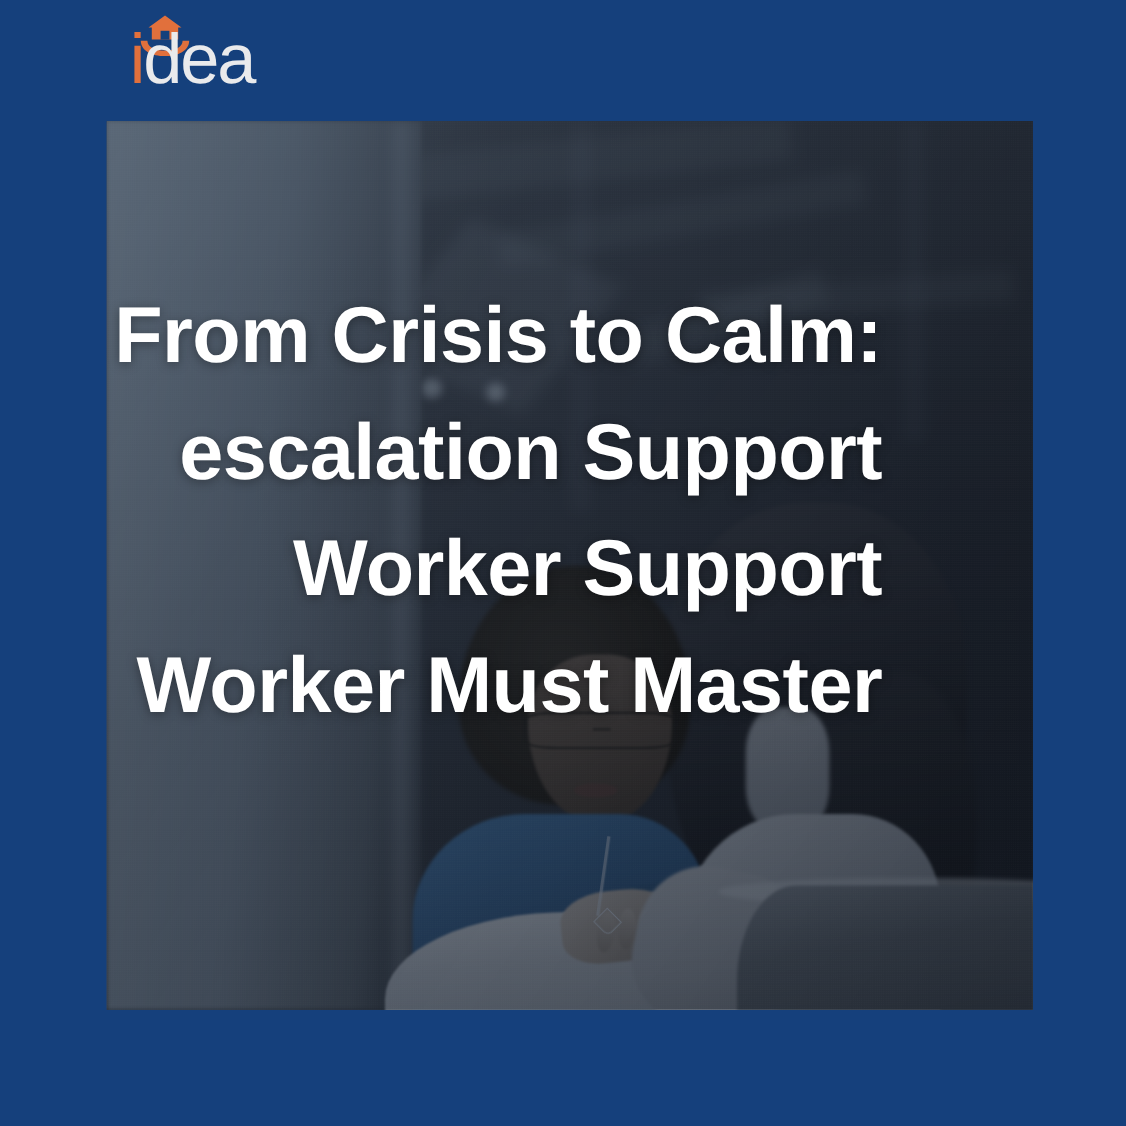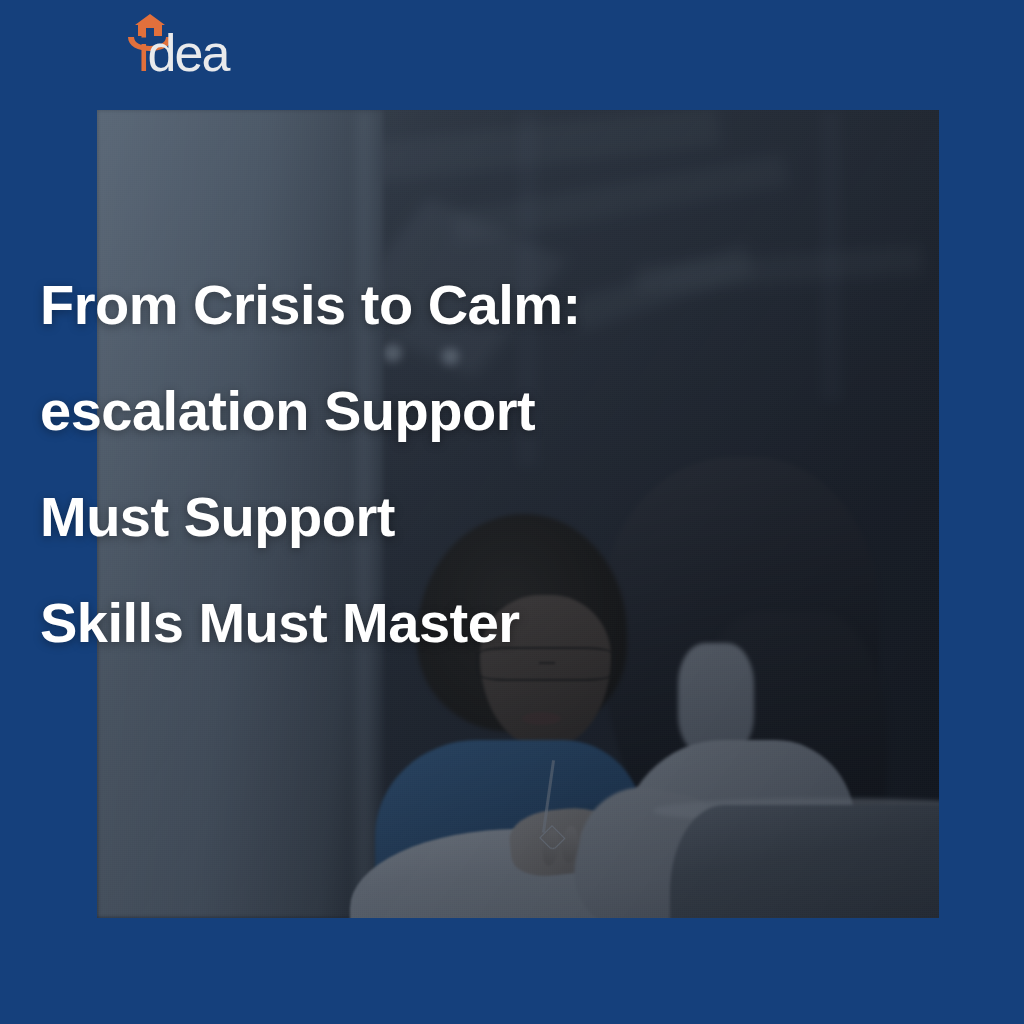--- a/index.html
+++ b/index.html
@@ -25,27 +25,26 @@
   }
   #logo-mark {
     position:absolute;
     left:6px; top:4px;
     width:52px; height:42px;
   }
   #logo-word {
     position:absolute;
     left:0; top:6px;
     width:260px;
-    font-size:52px;
+    font-size:64px;
     line-height:78px;
     font-weight:400;
     letter-spacing:-2px;
     color:#E9EAEC;
     white-space:nowrap;
-    margin-left:20px;
   }
   #logo-word .i-stem { color:#E1703C; }
 
   
   #photo {
     position:absolute;
     left:97px; top:110px;
     width:842px; height:808px;
     overflow:hidden;
     background:#2B3340;
@@ -267,24 +266,24 @@
     background-image:
       repeating-linear-gradient(0deg, rgba(255,255,255,.06) 0 1px, rgba(0,0,0,0) 1px 2px),
       repeating-linear-gradient(90deg, rgba(255,255,255,.05) 0 1px, rgba(0,0,0,0) 1px 2px);
   }
 
   
   #headline {
     position:absolute;
     left:40px; top:252px;
     width:762px;
-    text-align:left;
+    text-align:right;
     color:#FFFFFF;
     font-weight:700;
-    font-size:56px;
+    font-size:72px;
     line-height:106px;
     letter-spacing:-0.5px;
     text-shadow:0 2px 10px rgba(0,0,0,0.35);
     font-stretch:condensed;
   }
   #headline .ln { display:block; white-space:nowrap; }
 </style>
 </head>
 <body>
 
@@ -349,17 +348,17 @@
       <div class="chair"></div>
     </div>
     <div id="photo-grade"></div>
     <div id="photo-tint"></div>
     <div id="photo-noise"></div>
   </div>
 
   <h1 id="headline">
     <span class="ln">From Crisis to Calm:</span>
     <span class="ln">escalation Support</span>
-    <span class="ln">Must Support</span>
-    <span class="ln">Skills Must Master</span>
+    <span class="ln">Worker Support</span>
+    <span class="ln">Worker Must Master</span>
   </h1>
 
 </div>
 
 </body></html>

